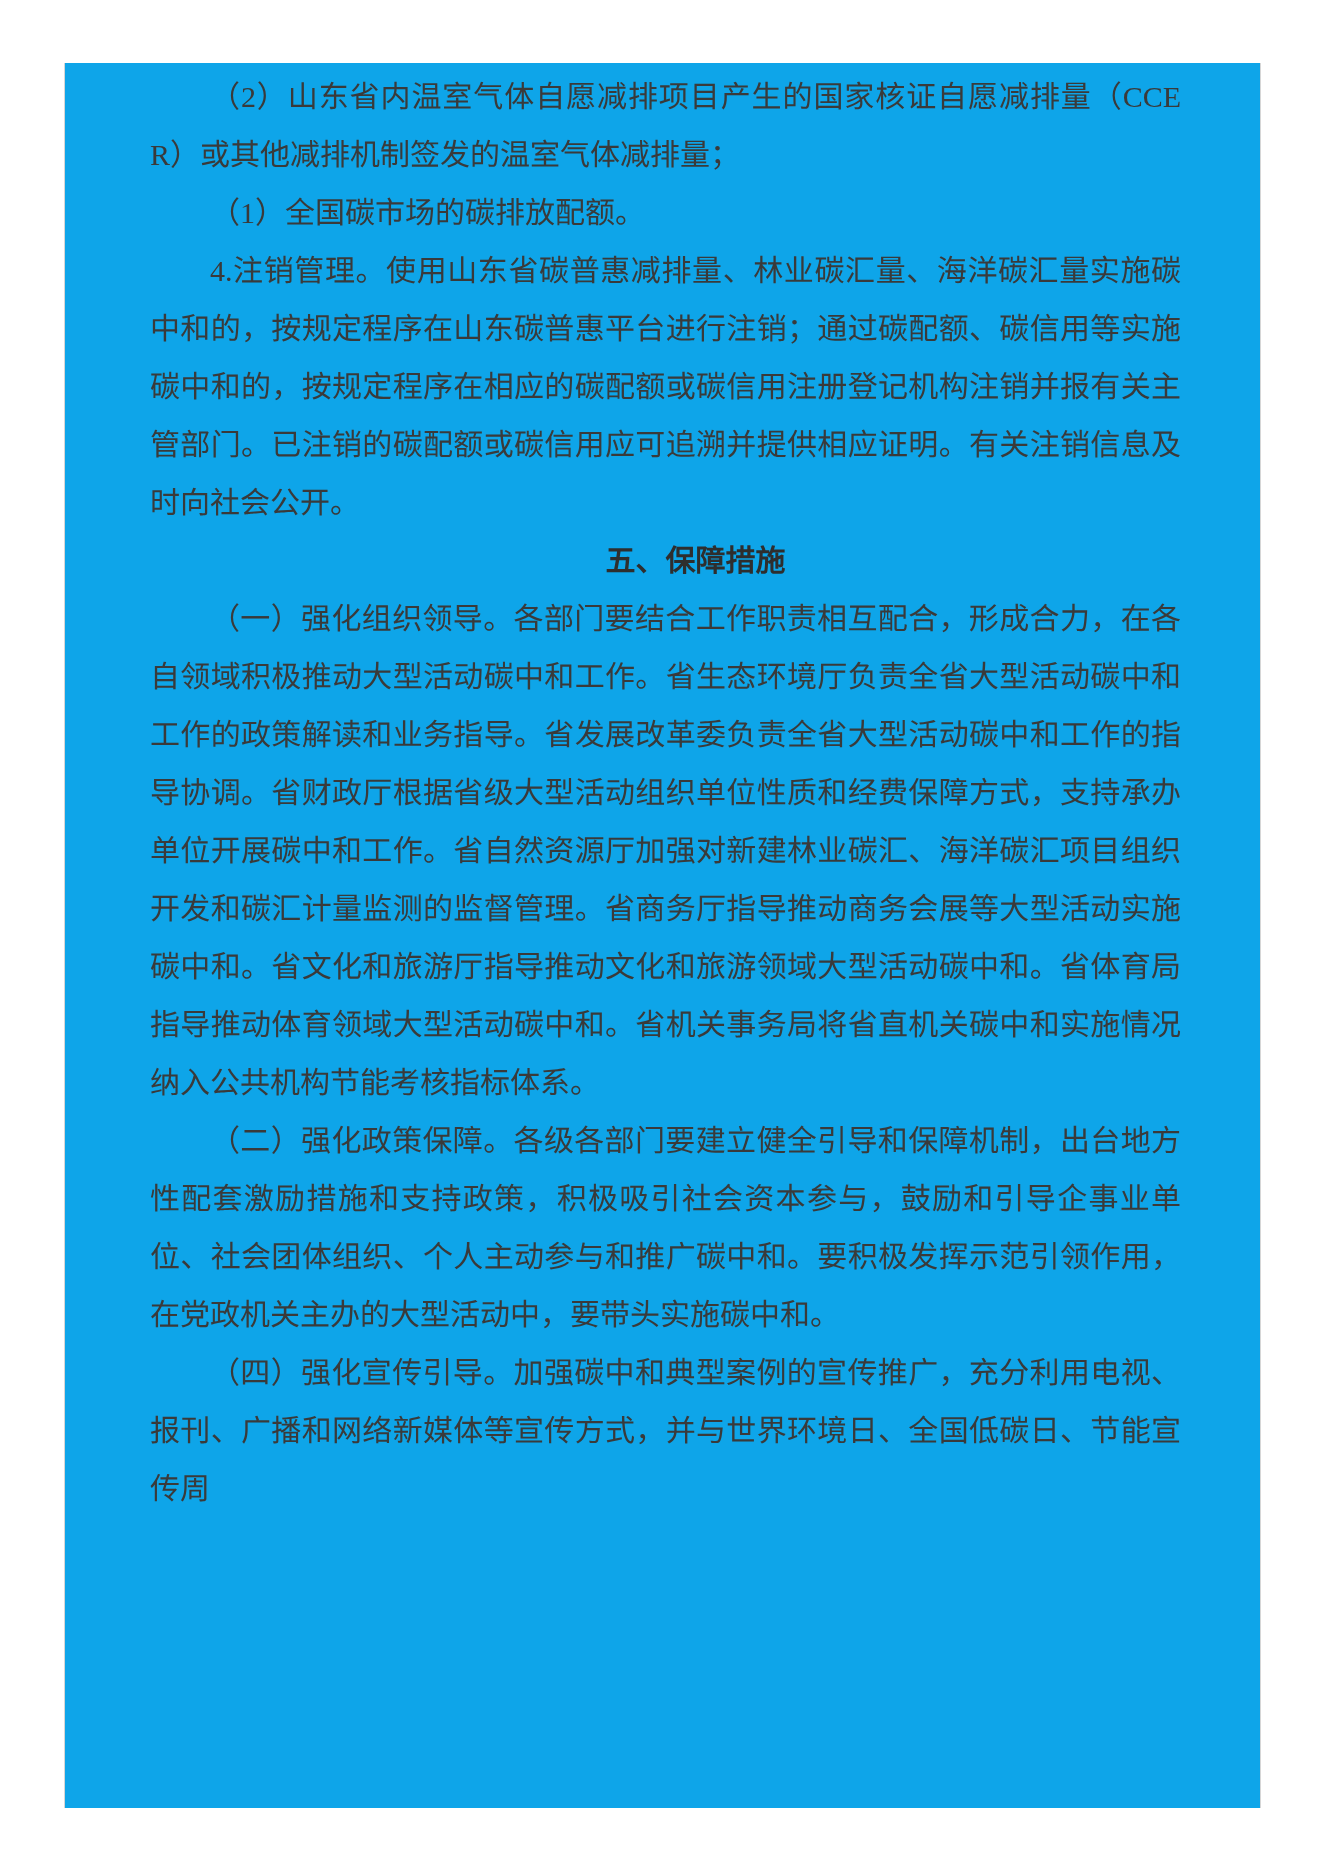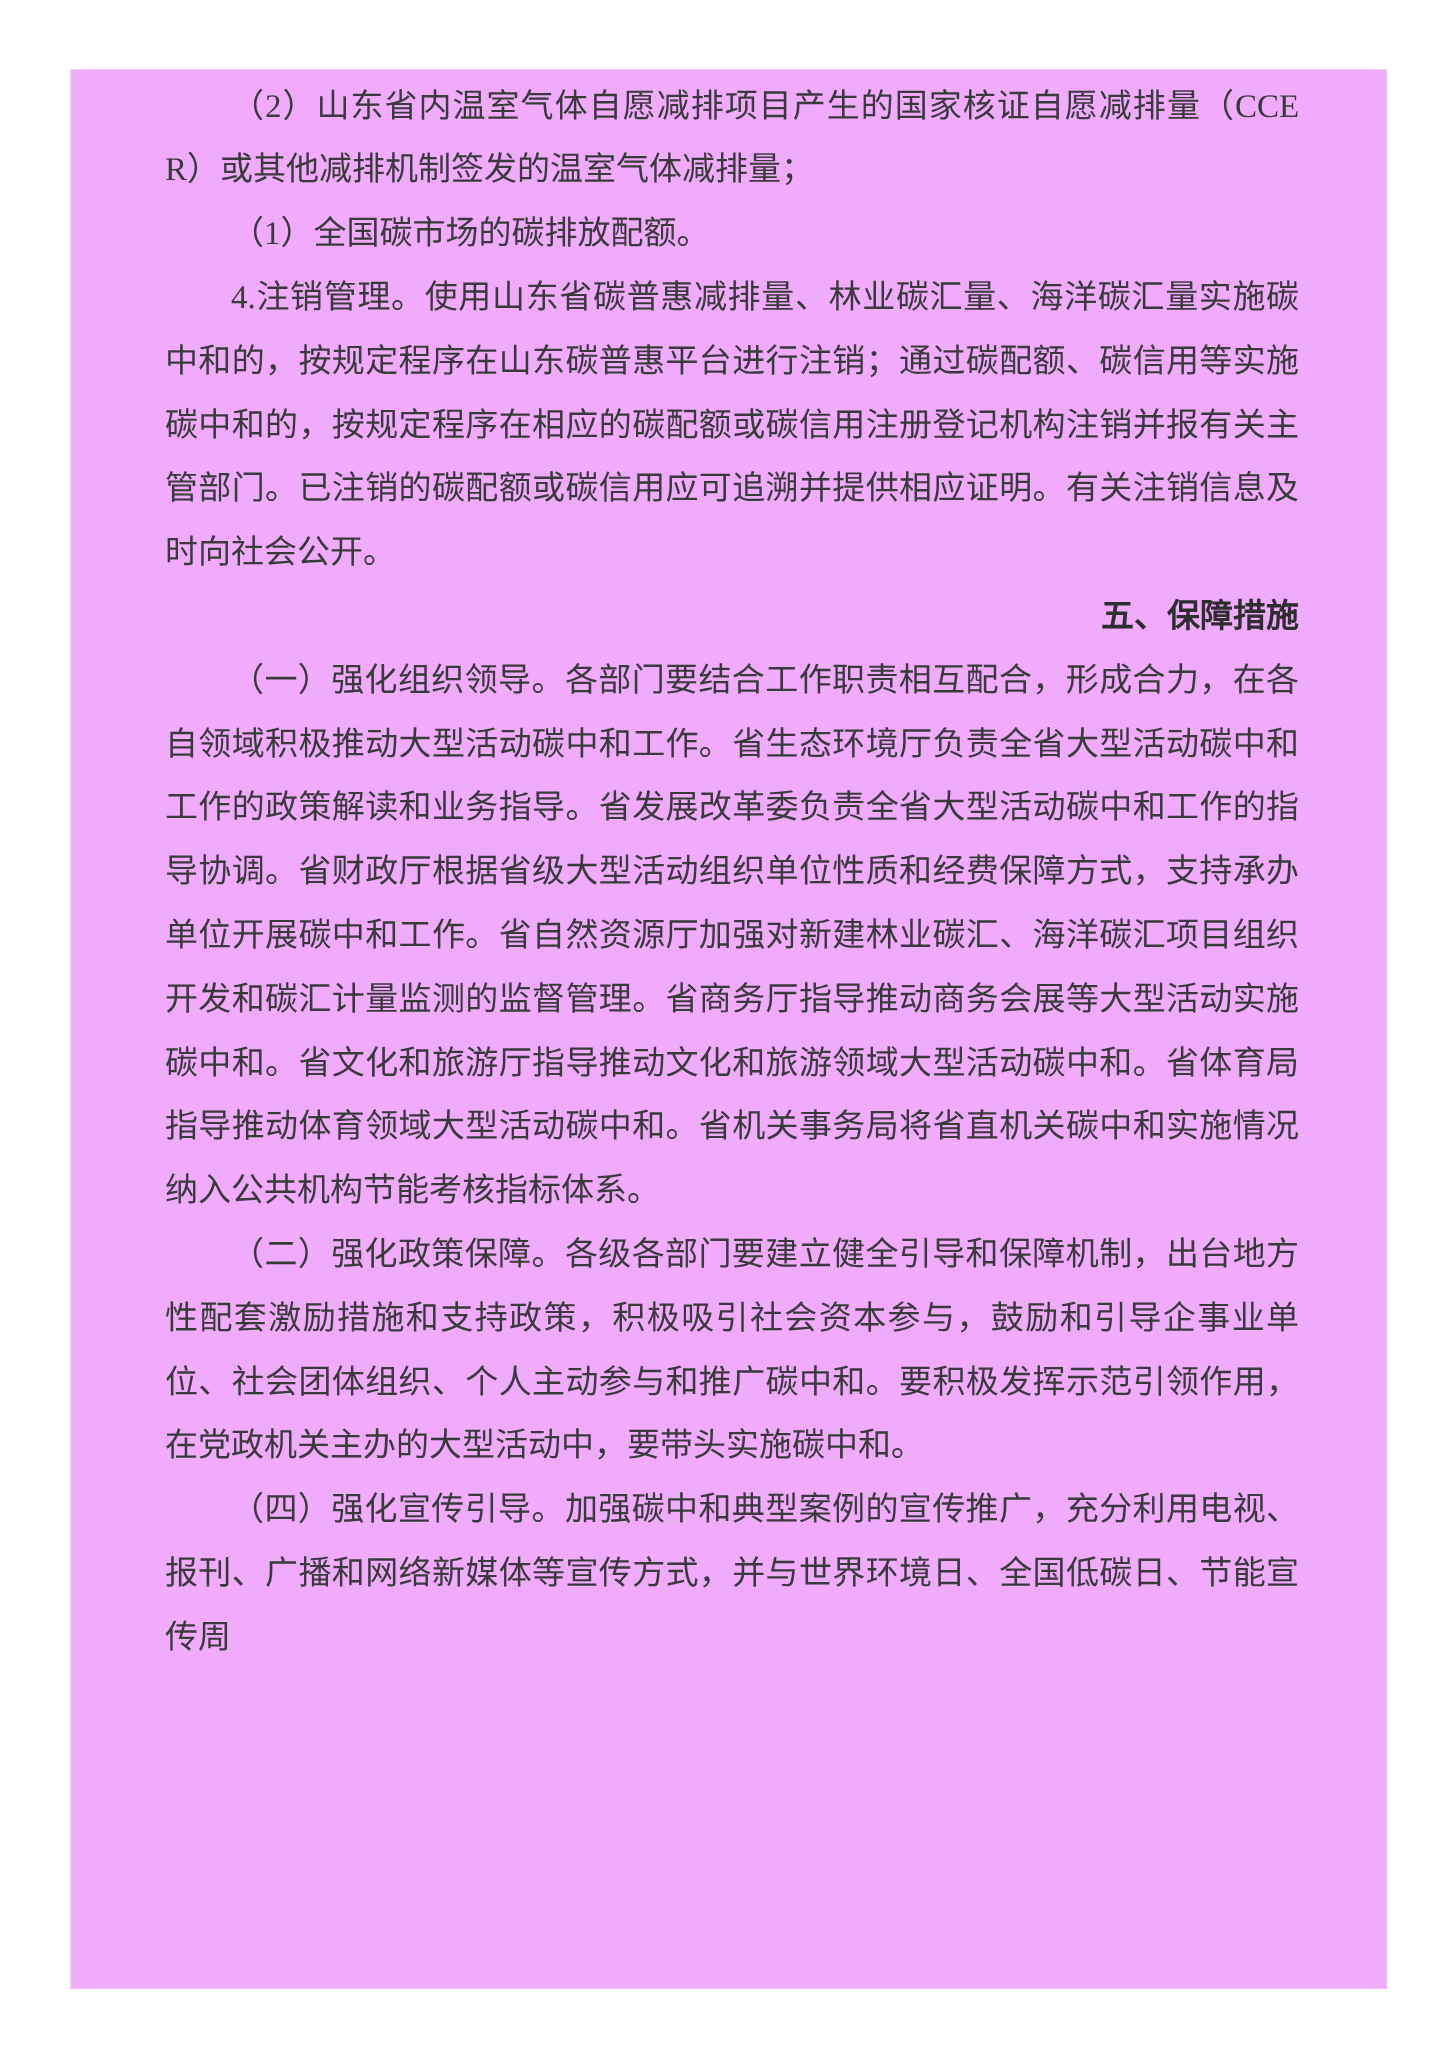--- a/index.html
+++ b/index.html
@@ -15,21 +15,21 @@
   }
   .page {
     position: absolute;
     left: 64px;
     top: 63px;
     width: 1197px;
     height: 1745px;
     box-sizing: border-box;
     border-left: 1px solid #d6d6d6;
     border-right: 1px solid #d6d6d6;
-    background: #f0abfc;
+    background: #0ea5e9;
   }
   .content {
     box-sizing: border-box;
     width: 100%;
     height: 100%;
     padding: 5px 79px 0 85px;
     font-family: "Liberation Serif", serif;
     font-size: 30px;
     line-height: 58px;
     color: #3a3a3a;
@@ -39,21 +39,21 @@
   .content p {
     margin: 0;
     padding: 0;
     text-indent: 2em;
     word-break: break-all;
   }
   .content p.heading {
     font-family: "Liberation Sans", sans-serif;
     font-weight: 700;
     color: #2e2e2e;
-    text-align: right;
+    text-align: center;
   }
 </style>
 </head>
 <body>
 
 <div class="page">
   <div class="content">
     <p>（2）山东省内温室气体自愿减排项目产生的国家核证自愿减排量（CCER）或其他减排机制签发的温室气体减排量；</p>
     <p>（1）全国碳市场的碳排放配额。</p>
     <p>4.注销管理。使用山东省碳普惠减排量、林业碳汇量、海洋碳汇量实施碳中和的，按规定程序在山东碳普惠平台进行注销；通过碳配额、碳信用等实施碳中和的，按规定程序在相应的碳配额或碳信用注册登记机构注销并报有关主管部门。已注销的碳配额或碳信用应可追溯并提供相应证明。有关注销信息及时向社会公开。</p>

